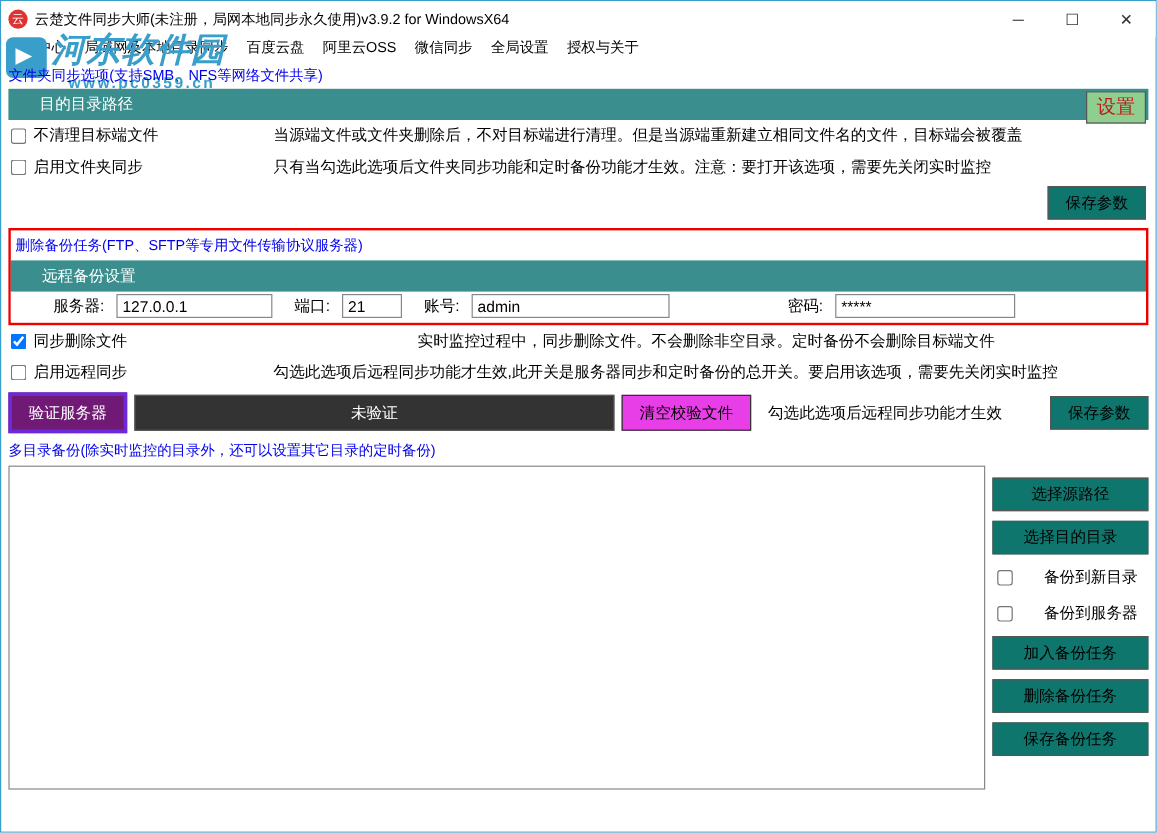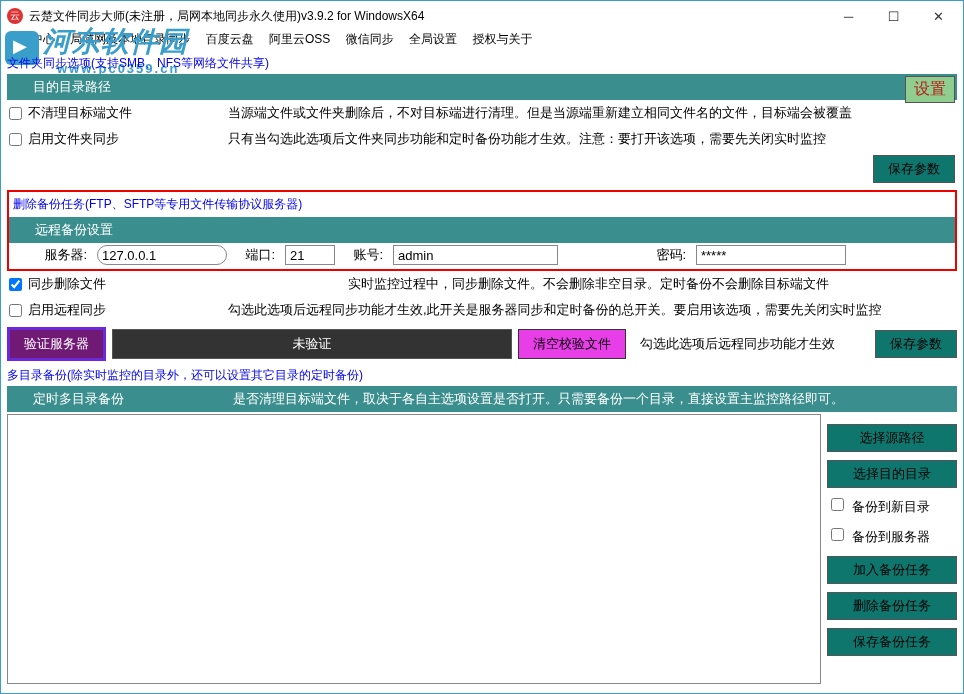--- a/index.html
+++ b/index.html
@@ -31,21 +31,21 @@
 .btn-teal { background: #701a75; color:#fff; border:3px solid #6d28d9; padding:5px 14px; font-size:13px; }
 .save-row { display: flex; justify-content: flex-end; padding: 3px 2px; }
 .redbox { border: 2px solid #e00; padding: 0 0 2px 0; margin-top: 4px; }
 .form-row { display: flex; align-items: center; padding: 2px 4px; gap: 4px; font-size: 13px; background: #fff; }
 .form-row label { padding: 0 6px; min-width: 50px; text-align: right; }
 .form-row input { border: 1px solid #888; padding: 2px 4px; font-size: 13px; height: 20px; }
 .big-area { display: flex; gap: 6px; padding: 2px 0; }
 .listbox { flex: 1; border: 1px solid #888; height: 270px; background: #fff; }
 .side-btns { width: 130px; display: flex; flex-direction: column; gap: 8px; padding-top: 10px; }
 .side-btns .btn-green { text-align: center; }
-.chk-row { display: flex; gap: 2px; font-size: 13px; padding: 2px 4px; }
+.chk-row { display: flex; align-items: center; gap: 20px; font-size: 13px; padding: 2px 4px; }
 .mid-action-row { display:flex; align-items:center; gap:6px; padding:4px 0; }
 </style>
 </head>
 <body>
 
 <div class="window">
   <div class="titlebar">
     <span class="icon">云</span>
     <span class="title">云楚文件同步大师(未注册，局网本地同步永久使用)v3.9.2 for WindowsX64</span>
     <div class="winbtns">
@@ -92,21 +92,21 @@
         <button class="btn-green">保存参数</button>
       </div>
 
     <div class="redbox">
       <div class="bluelink" style="padding:2px 4px">删除备份任务(FTP、SFTP等专用文件传输协议服务器)</div>
       <div class="section-header" style="margin-top:0">
         <span>远程备份设置</span>
       </div>
       <div class="form-row">
         <label style="min-width:80px">服务器:</label>
-        <input type="text" style="width: 130px; border-radius: 10px;" value="127.0.0.1">
+        <input type="text" style="width: 130px;" value="127.0.0.1">
         <label>端口:</label>
         <input type="text" style="width: 50px;" value="21">
         <label>账号:</label>
         <input type="text" style="width: 165px;" value="admin">
         <label style="margin-left:80px">密码:</label>
         <input type="text" style="width: 150px;" value="*****">
       </div>
     </div>
 
     <div class="row">
@@ -123,24 +123,20 @@
     <div class="mid-action-row">
       <button class="btn-teal">验证服务器</button>
       <div class="btn-dark" style="flex:0 0 400px">未验证</div>
       <button class="btn-magenta">清空校验文件</button>
       <span style="flex:1; padding:0 8px">勾选此选项后远程同步功能才生效</span>
       <button class="btn-green">保存参数</button>
     </div>
 
     <div class="bluelink">多目录备份(除实时监控的目录外，还可以设置其它目录的定时备份)</div>
 
-    <div class="section-header">
-      <span style="min-width:200px">定时多目录备份</span>
-      <span style="color:#fff">是否清理目标端文件，取决于各自主选项设置是否打开。只需要备份一个目录，直接设置主监控路径即可。</span>
-    </div>
 
     <div class="big-area">
       <div class="listbox"></div>
       <div class="side-btns">
         <button class="btn-green">选择源路径</button>
         <button class="btn-green">选择目的目录</button>
         <div class="chk-row">
             <input type="checkbox" class="chk" style="">
             <span>备份到新目录</span>
           </div>

